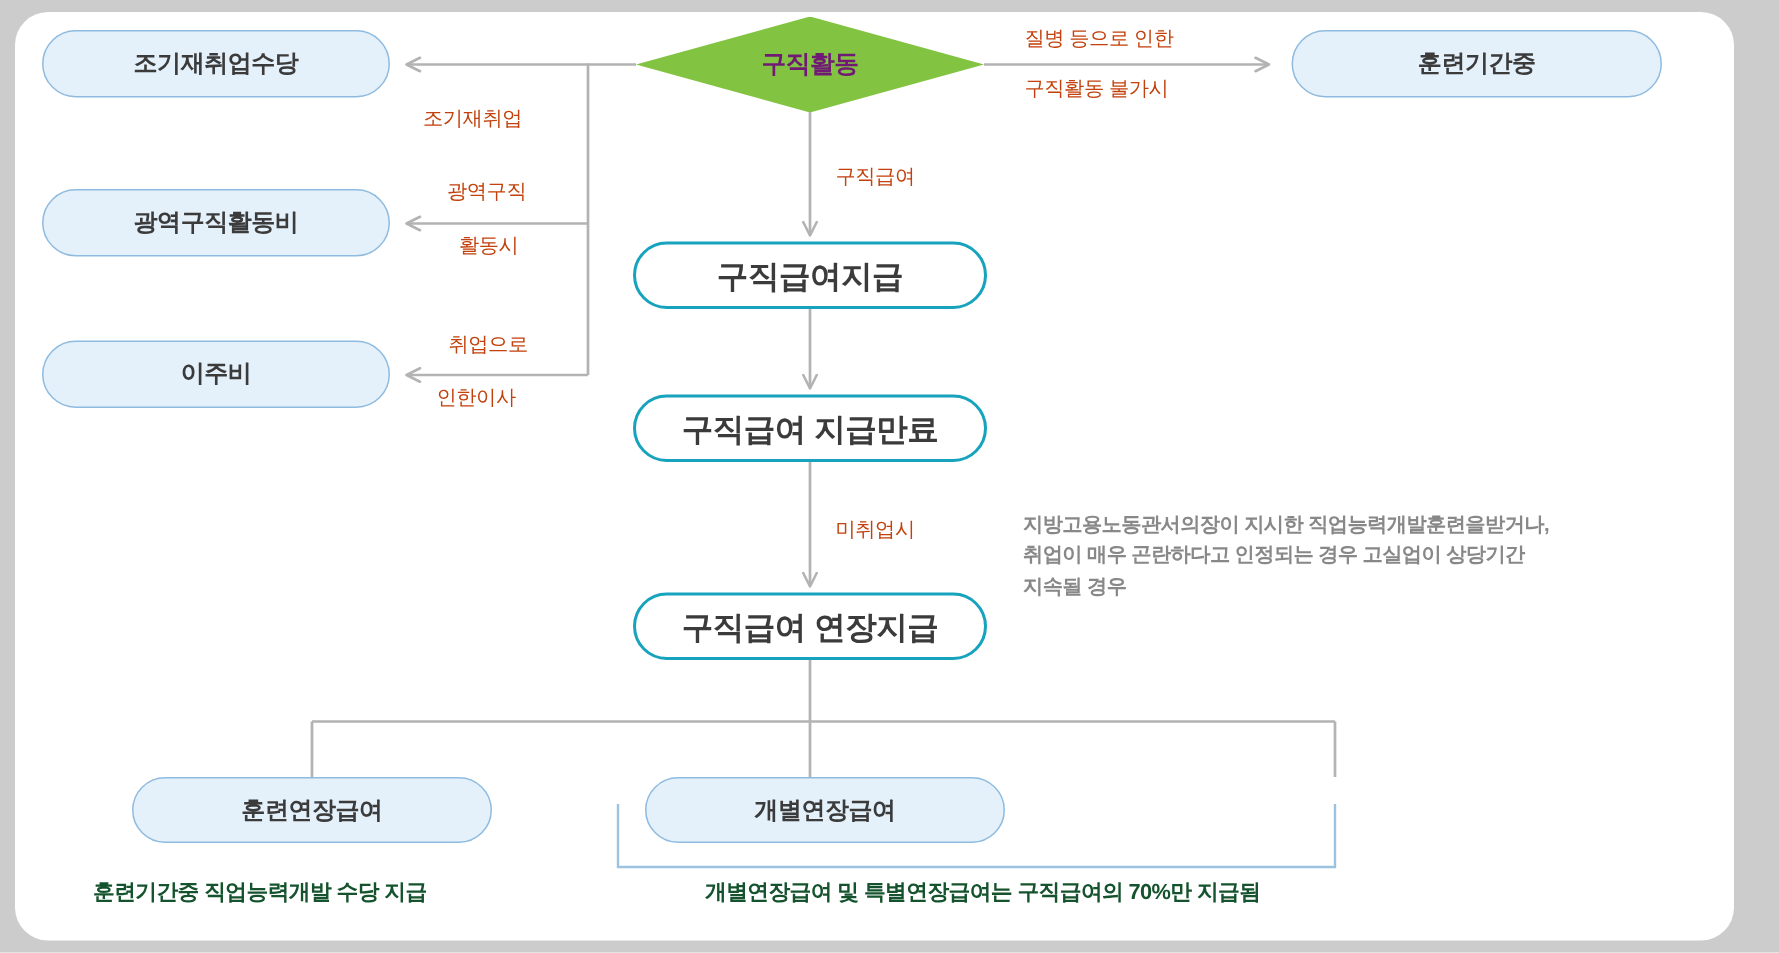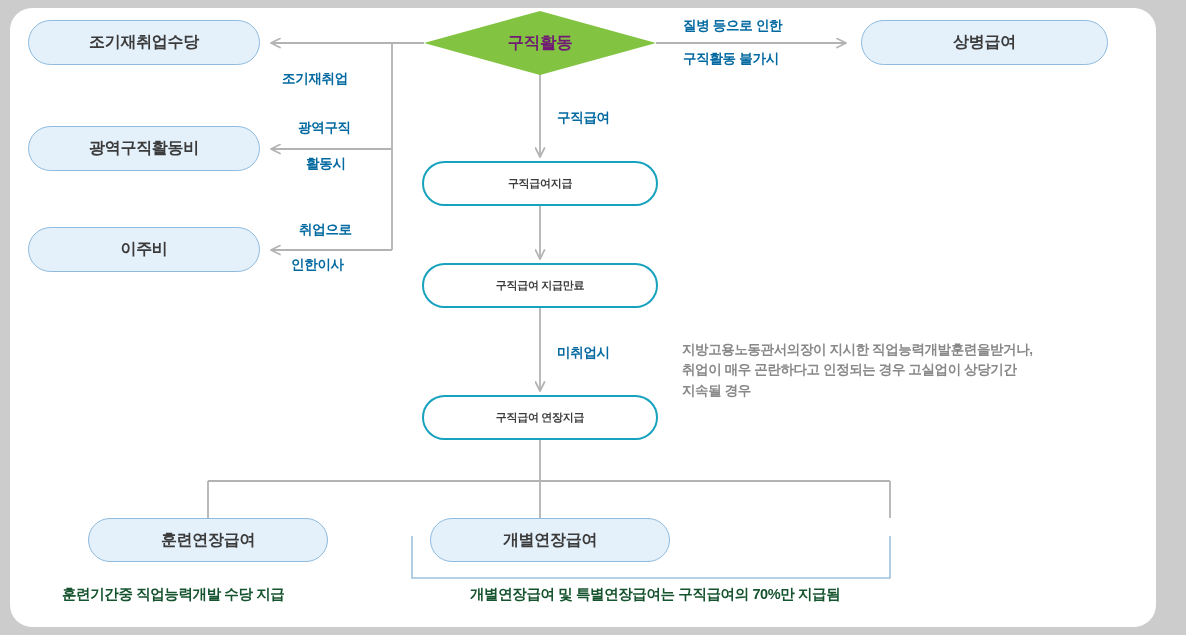--- a/index.html
+++ b/index.html
@@ -34,35 +34,35 @@
     background:#e4f0fa;
     border:1.6px solid #8ebbdf;
     border-radius:999px;
     font-size:16px;
   }
   
   .teal{
     background:#ffffff;
     border:2px solid #17a2bd;
     border-radius:999px;
-    font-size:11px;
+    font-size:21px;
   }
   
   .diamond{
     background:#82c341;
     font-size:16.5px;
     color:#701a75;
     clip-path:polygon(50% 0%,100% 50%,50% 100%,0% 50%);
   }
 
   .edge-label{
     position:absolute;
-    color:#0369a1;
+    color:#c2410c;
     font-size:13.5px;
-    font-weight:bold;
+    font-weight:normal;
     letter-spacing:-0.3px;
     white-space:nowrap;
     line-height:1.45;
   }
   .note{
     position:absolute;
     color:#888888;
     font-size:13.5px;
     font-weight:bold;
     line-height:1.5;
@@ -106,21 +106,21 @@
                M530,473 L530,510 M880,473 L880,510" fill="none" stroke="#b3b3b3" stroke-width="1.8"></path>
 
       <path d="M402,528 L402,570 L880,570 L880,528" fill="none" stroke="#9cc2e0" stroke-width="1.6"></path>
     </svg>
 
     <div class="node diamond" style="left:414px;top:3px;width:232px;height:64px;">
       <span>구직활동</span>
     </div>
 
     <div class="node pill" style="left:851px;top:12px;width:247px;height:45px;">
-      <span>상병급여</span>
+      <span>훈련기간중</span>
     </div>
 
     <div class="node pill" style="left:18px;top:12px;width:232px;height:45px;">
       <span>조기재취업수당</span>
     </div>
 
     <div class="node pill" style="left:18px;top:118px;width:232px;height:45px;">
       <span>광역구직활동비</span>
     </div>
 

